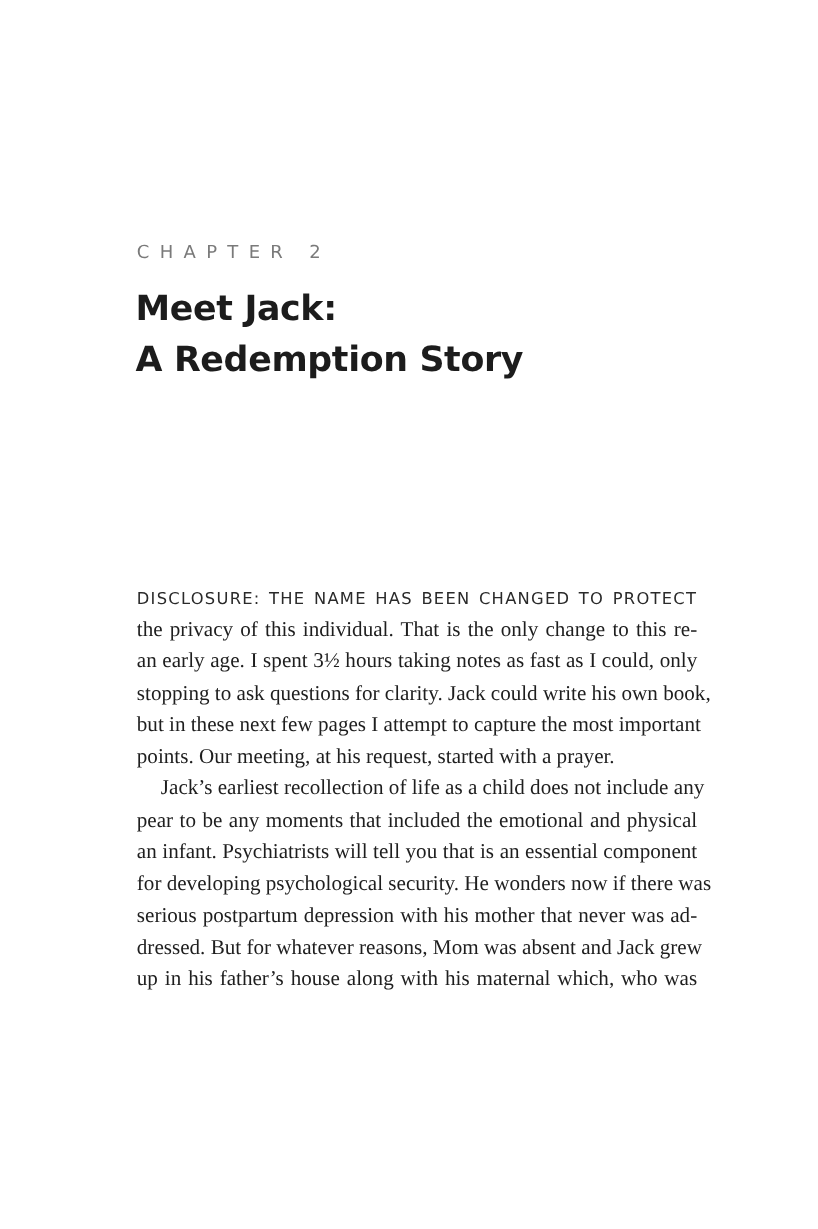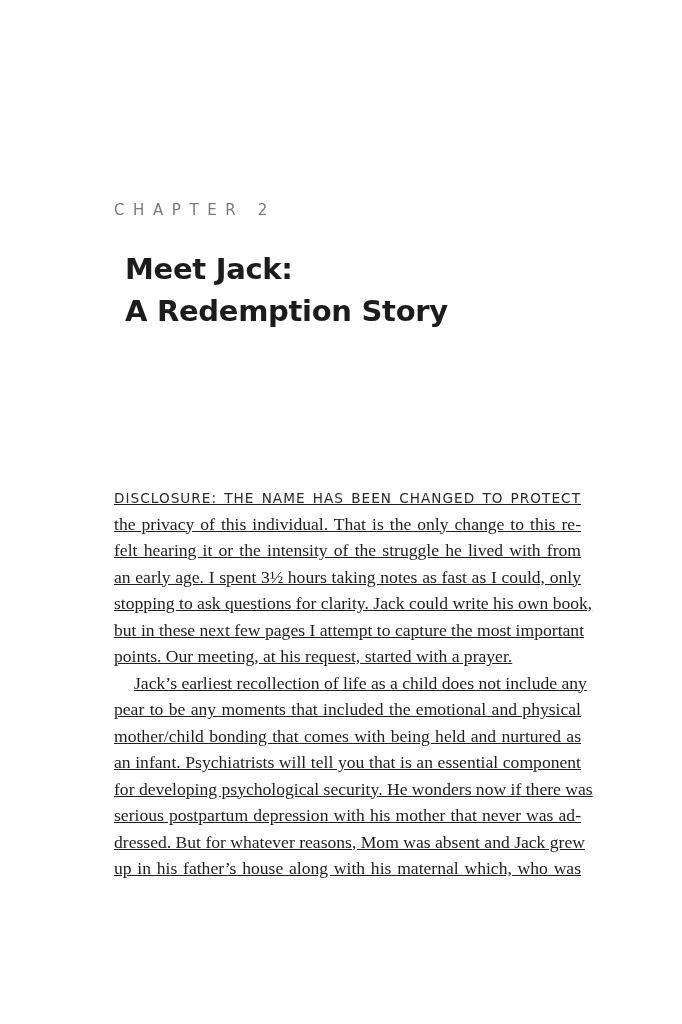--- a/index.html
+++ b/index.html
@@ -28,21 +28,21 @@
       letter-spacing: 8.6px;
       color: #7a7a7a;
       line-height: 18px;
       white-space: nowrap;
       text-align: right;
     }
     .chapter-title {
       position: absolute;
       left: 113px;
       top: 236px;
-      margin: 12px;
+      margin: 0;
       font-family: "DejaVu Sans", sans-serif;
       font-weight: bold;
       font-size: 29px;
       line-height: 42px;
       color: #1c1c1c;
       letter-spacing: -0.3px;
       white-space: nowrap;
     }
     .chapter-title span { display: block; }
     .body-text {
@@ -54,21 +54,20 @@
       font-size: 17.6px;
       line-height: 26.5px;
       color: #1e1e1e;
     }
     .line {
       display: block;
       white-space: nowrap;
       text-align: justify;
       text-align-last: justify;
       height: 26.5px;
-      text-decoration: underline;
     }
     .line.last { text-align-last: left; }
     .line.indent { padding-left: 20px; }
     .smallcaps {
       font-family: "DejaVu Sans", sans-serif;
       font-size: 13.6px;
       letter-spacing: 1.05px;
       color: #2a2a2a;
     }
   </style>
@@ -81,30 +80,28 @@
 
   <h1 class="chapter-title">
     <span>Meet Jack:</span>
     <span>A Redemption Story</span>
   </h1>
 
   <div class="body-text">
     <div>
       <span class="line"><span class="smallcaps">DISCLOSURE: THE NAME HAS BEEN CHANGED TO PROTECT</span></span>
       <span class="line">the privacy of this individual. That is the only change to this re-</span>
-      <span class="line">felt hearing it or the intensity of the struggle he lived with from</span>
       <span class="line">an early age. I spent 3½ hours taking notes as fast as I could, only</span>
       <span class="line">stopping to ask questions for clarity. Jack could write his own book,</span>
       <span class="line">but in these next few pages I attempt to capture the most important</span>
       <span class="line last">points. Our meeting, at his request, started with a prayer.</span>
     </div>
     <div>
       <span class="line indent">Jack’s earliest recollection of life as a child does not include any</span>
       <span class="line">pear to be any moments that included the emotional and physical</span>
-      <span class="line">mother/child bonding that comes with being held and nurtured as</span>
       <span class="line">an infant. Psychiatrists will tell you that is an essential component</span>
       <span class="line">for developing psychological security. He wonders now if there was</span>
       <span class="line">serious postpartum depression with his mother that never was ad-</span>
       <span class="line">dressed. But for whatever reasons, Mom was absent and Jack grew</span>
       <span class="line">up in his father’s house along with his maternal which, who was</span>
     </div>
   </div>
 
 </div>
 

